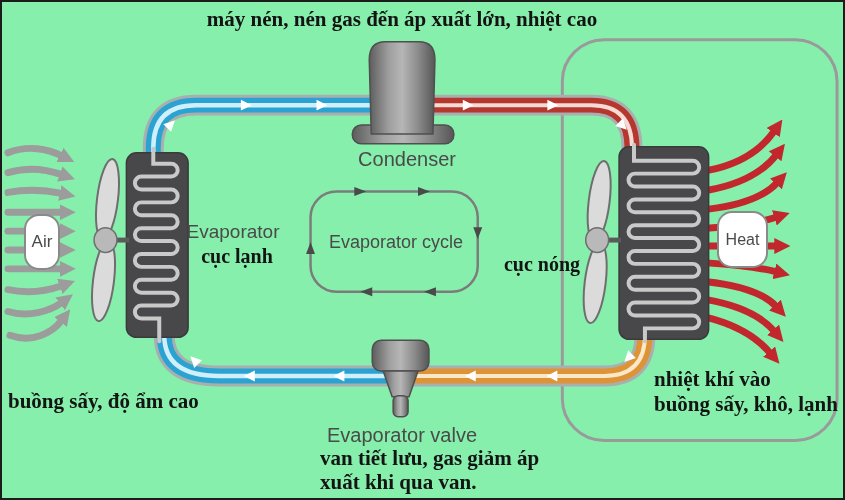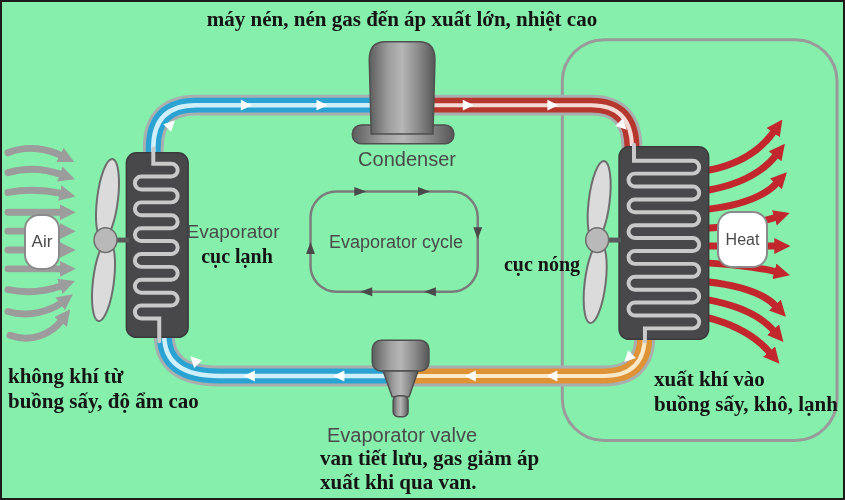--- a/index.html
+++ b/index.html
@@ -187,19 +187,18 @@
   </div>
 
   <div class="tag-box" style="left:715px;top:209px;width:47px;height:53px;font-size:16px;">
     <span>Heat</span>
   </div>
 
   <div class="lbl en lbl-20 center" style="left:320px;top:422px;width:160px;">Evaporator valve</div>
   <div class="lbl vi vi-21" style="left:318px;top:444px;">van tiết lưu, gas giảm áp</div>
   <div class="lbl vi vi-21" style="left:318px;top:468px;">xuất khi qua van.</div>
 
-  <div class="lbl vi vi-21" style="left:6px;top:362px;">không khí từ</div>
   <div class="lbl vi vi-21" style="left:6px;top:387px;">buồng sấy, độ ẩm cao</div>
 
-  <div class="lbl vi vi-21" style="left:652px;top:365px;">xuất khí vào</div>
+  <div class="lbl vi vi-21" style="left:652px;top:365px;">nhiệt khí vào</div>
   <div class="lbl vi vi-21" style="left:652px;top:390px;">buồng sấy, khô, lạnh</div>
 
 </div>
 
 </body></html>

